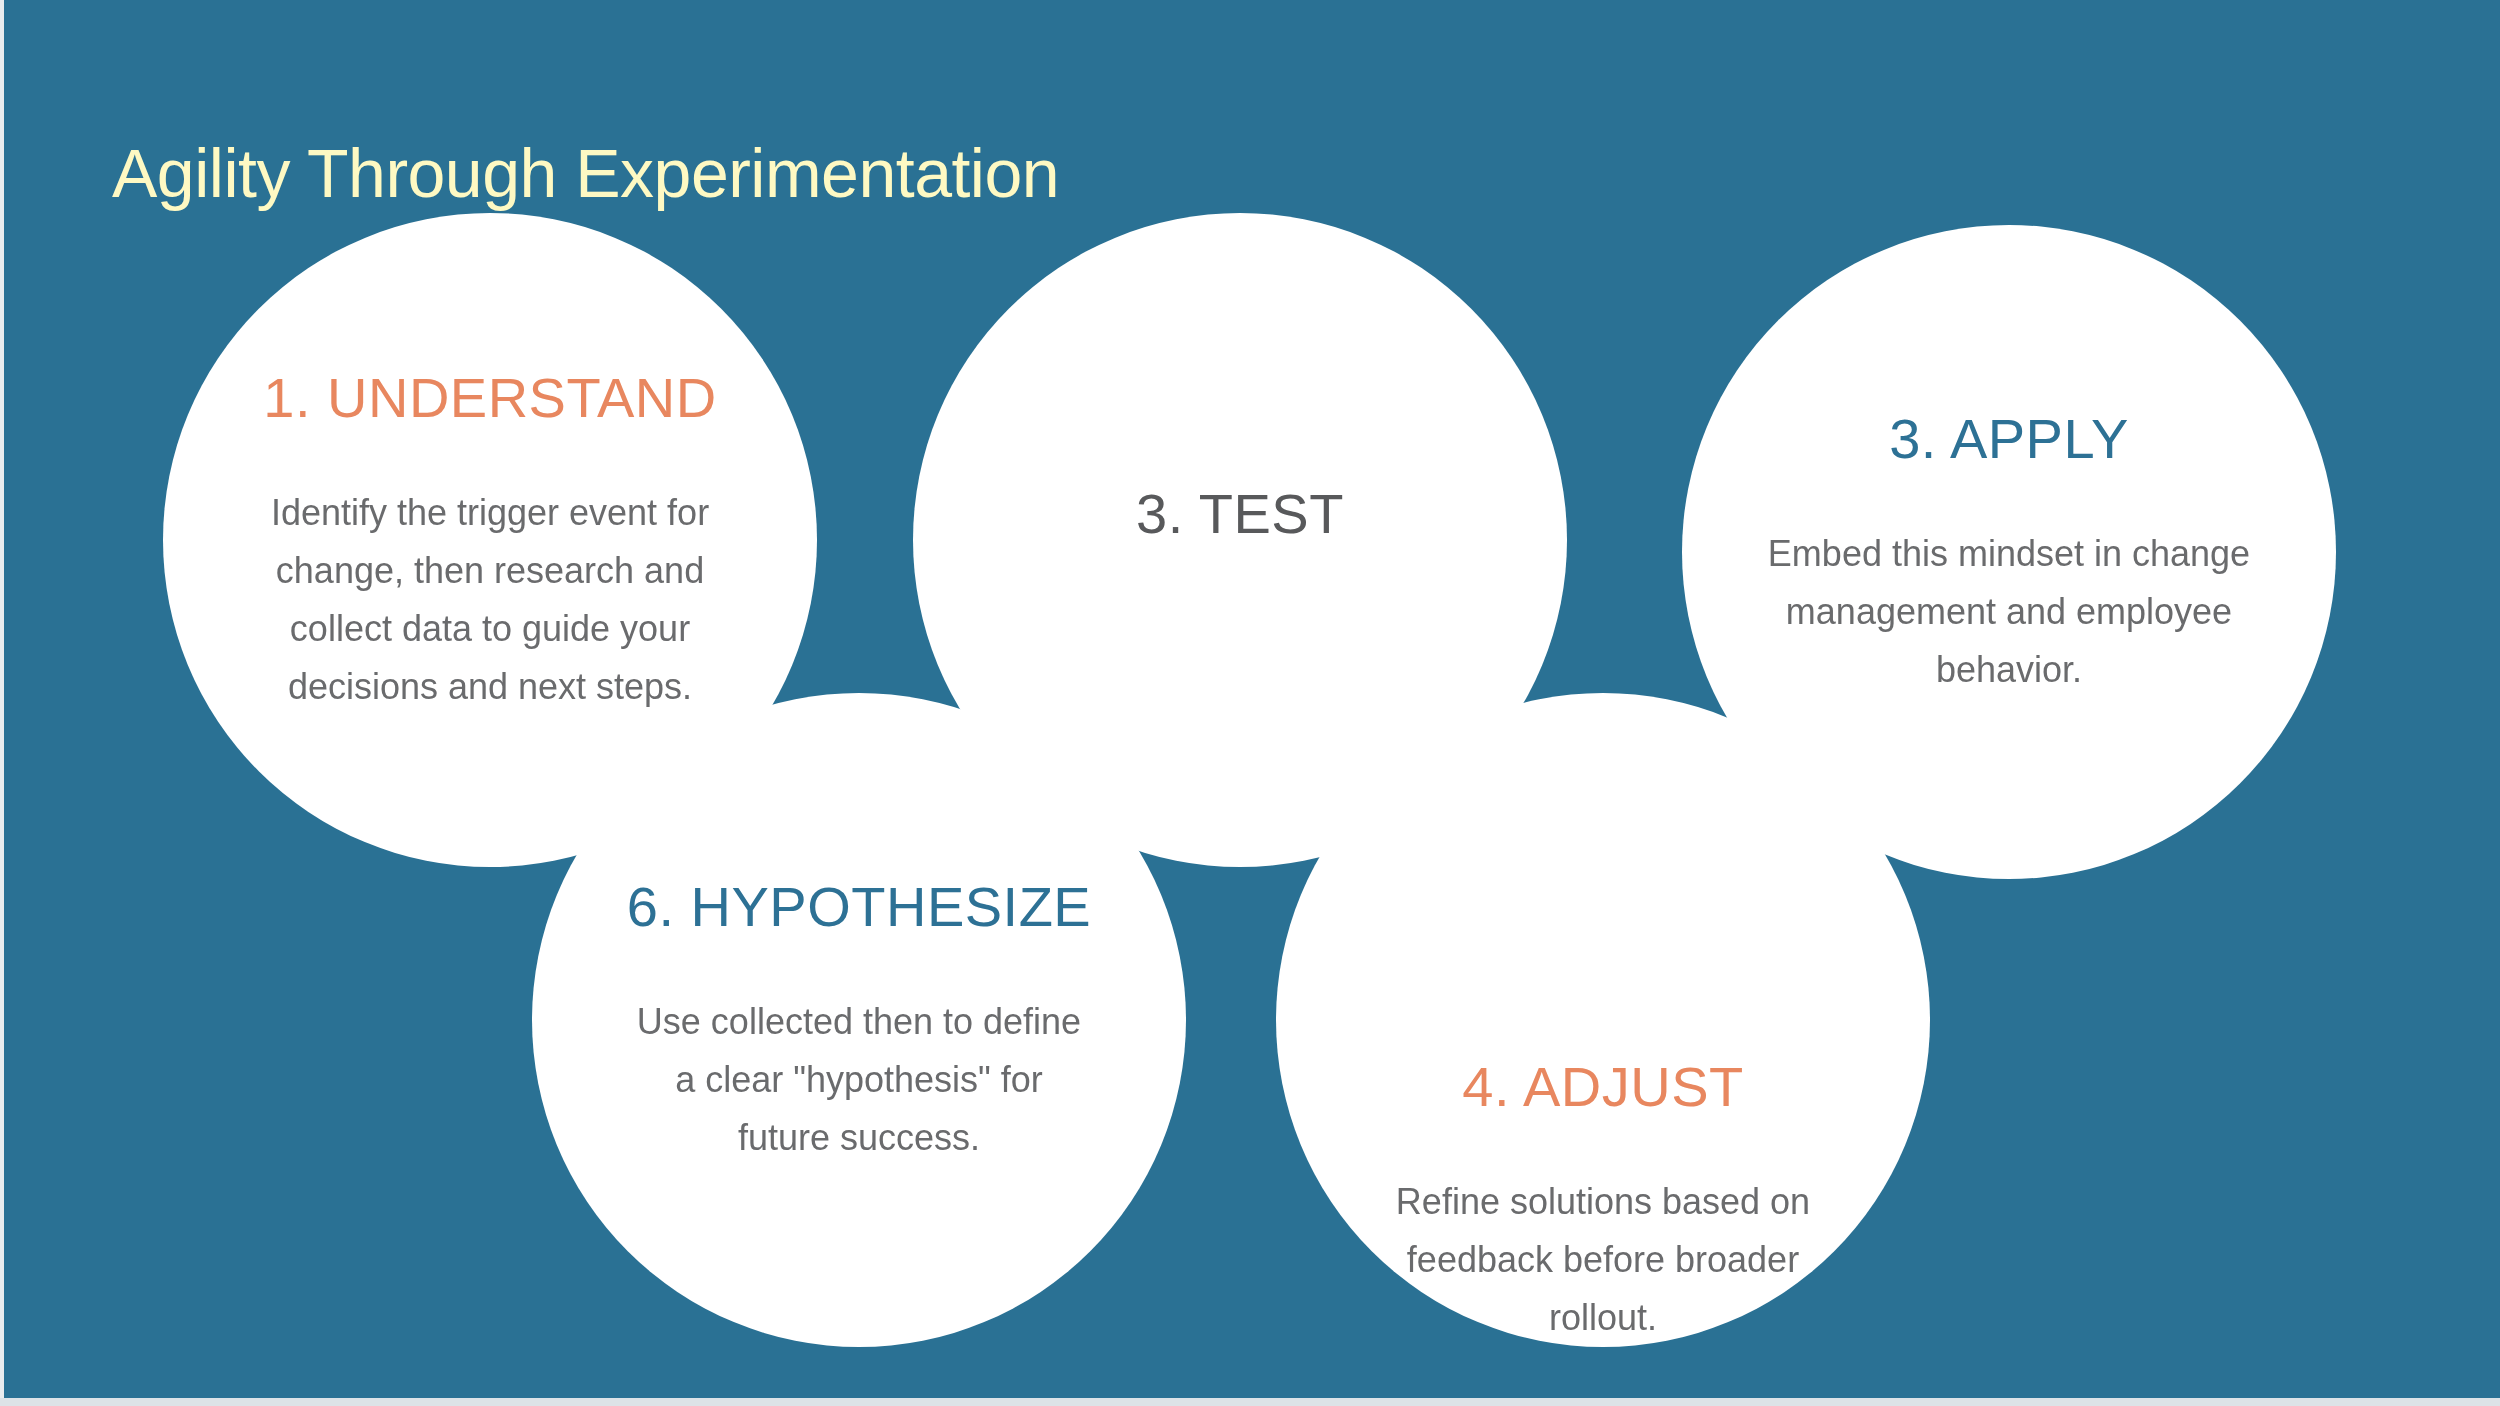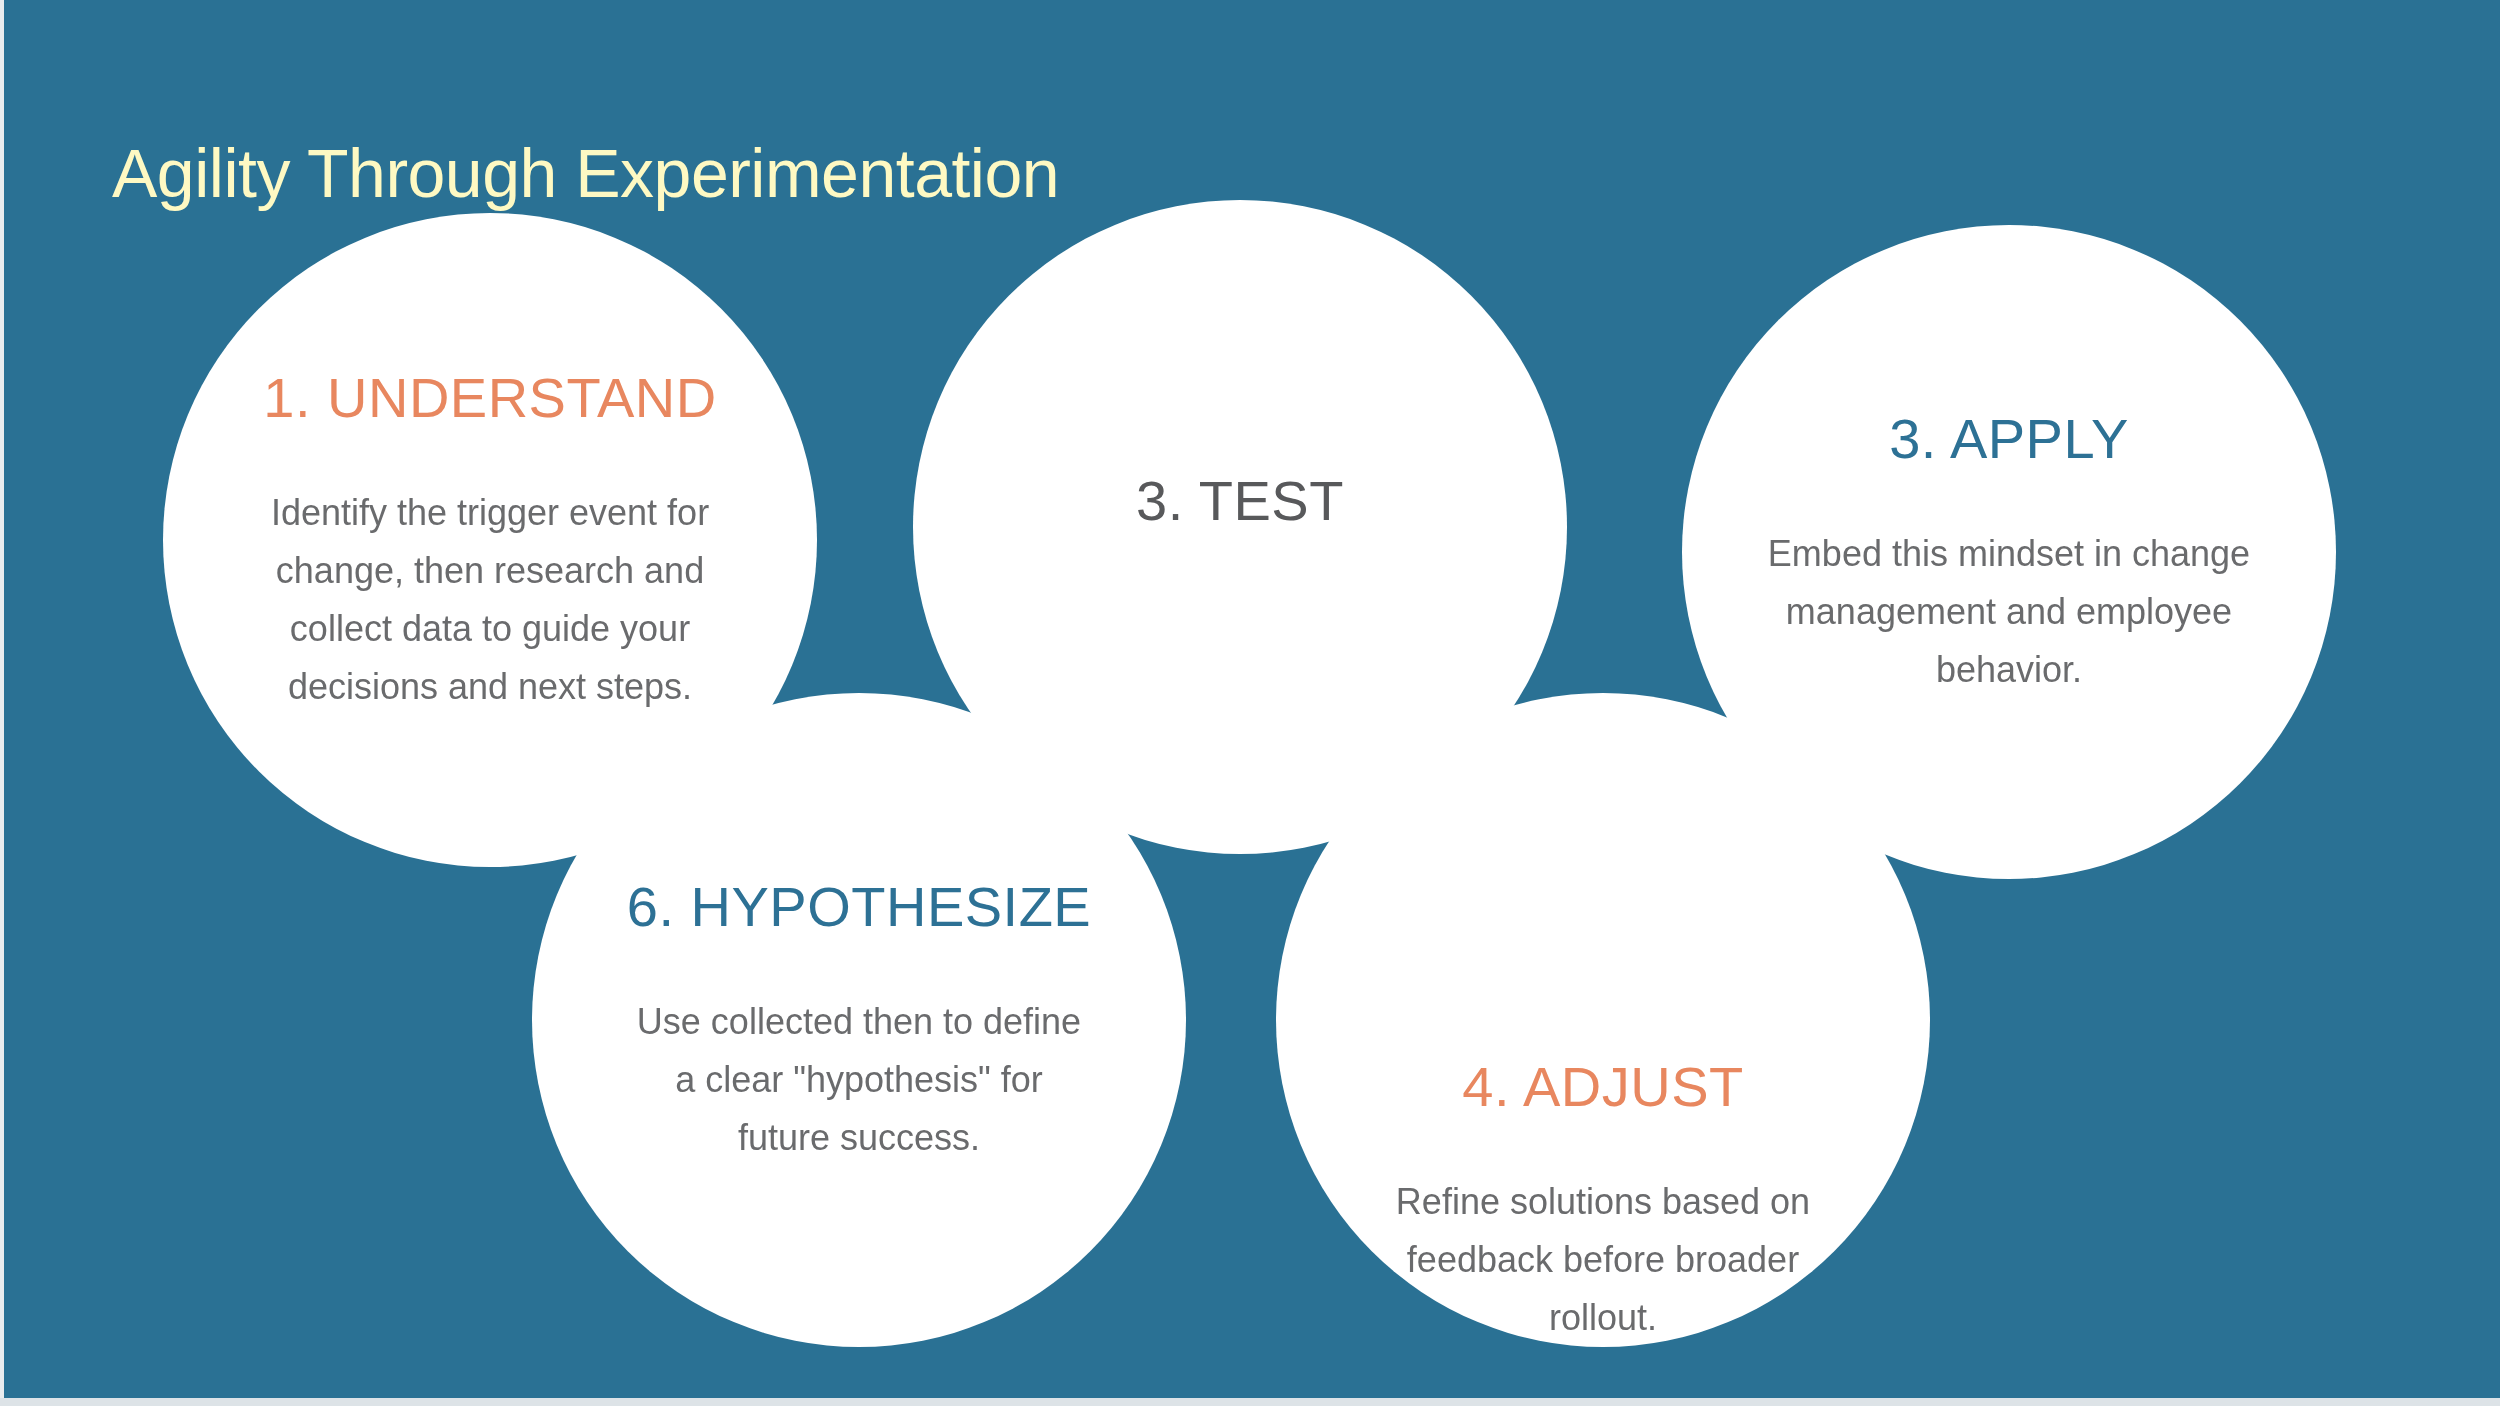--- a/index.html
+++ b/index.html
@@ -38,21 +38,21 @@
     margin:0 0 54px 0;
     white-space:nowrap;
   }
   .circle .step-body{
     font-size:36px;font-weight:400;color:#6a6b6d;
     line-height:58px;
     white-space:pre-line;
   }
   
   .c1{left:163px;top:213px;}
-  .c3{left:913px;top:200px;}
+  .c3{left:913px;top:213px;}
   .c5{left:1682px;top:225px;}
   .c2{left:532px;top:693px;}
   .c4{left:1276px;top:693px;justify-content:flex-end;}
   .heading-orange{color:#e8875f;}
   .heading-blue{color:#2d7195;}
   .heading-gray{color:#58595b;}
 </style>
 </head>
 <body>
 

